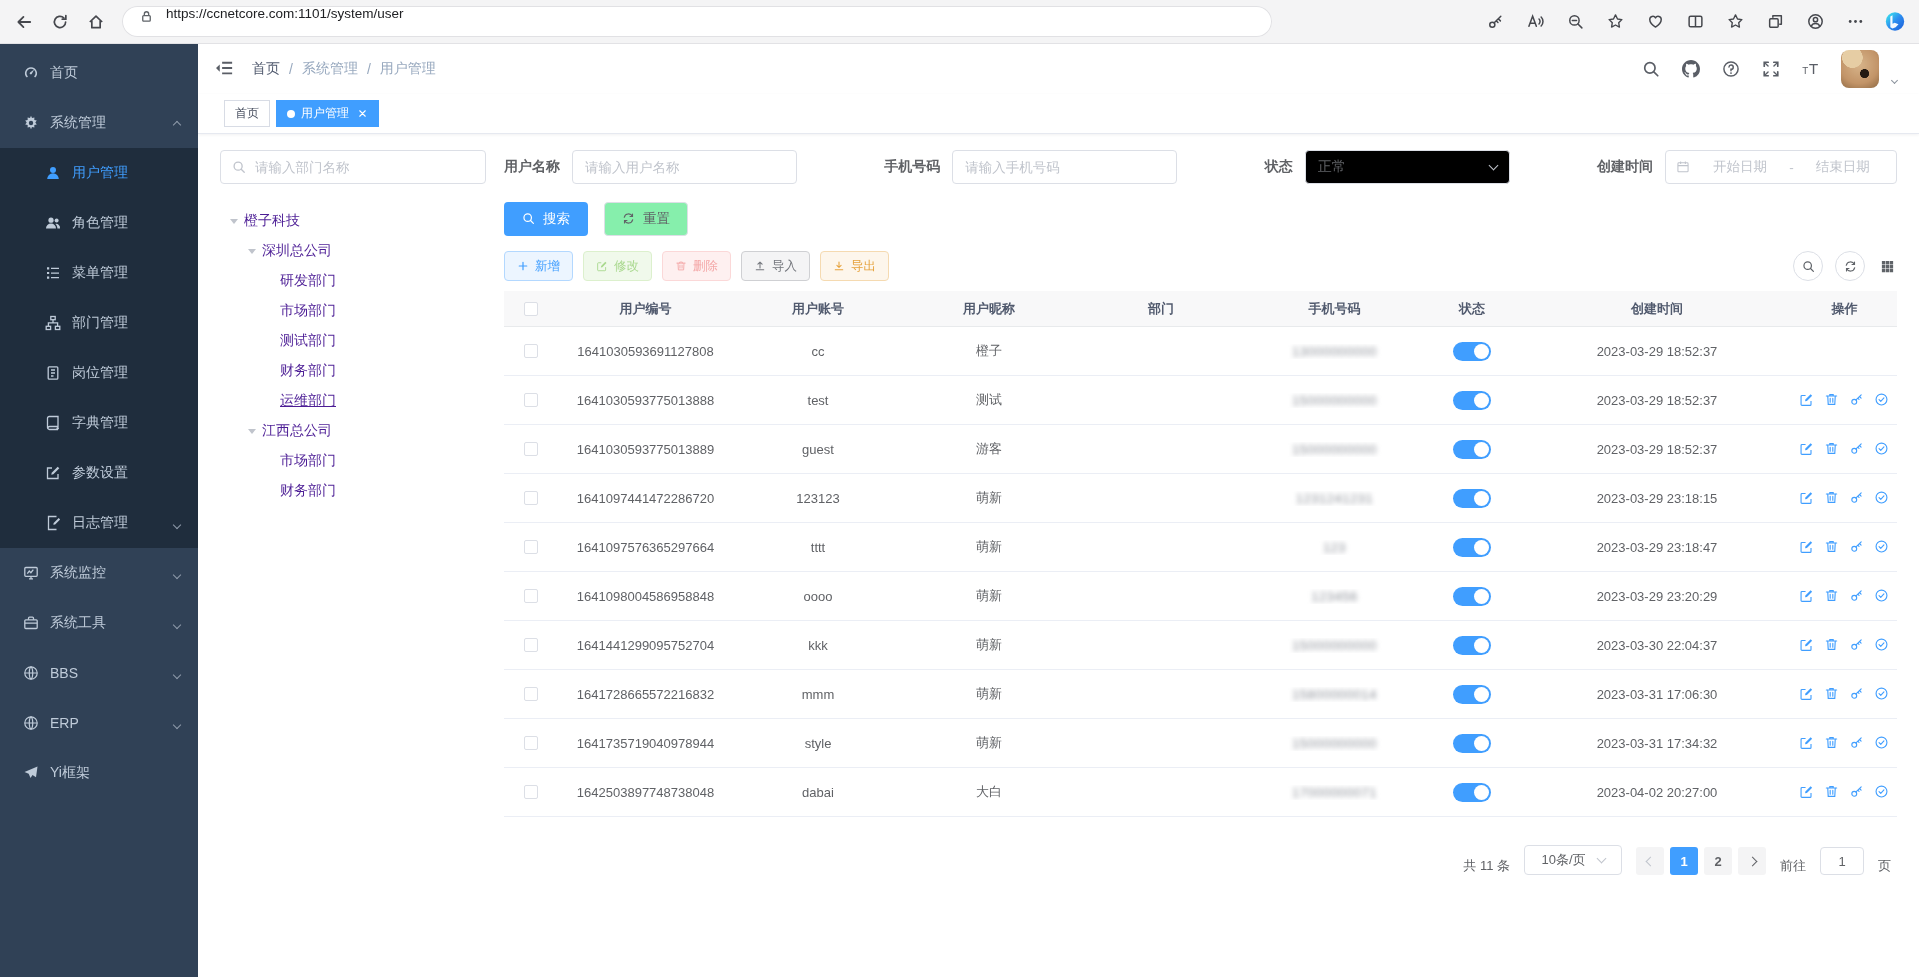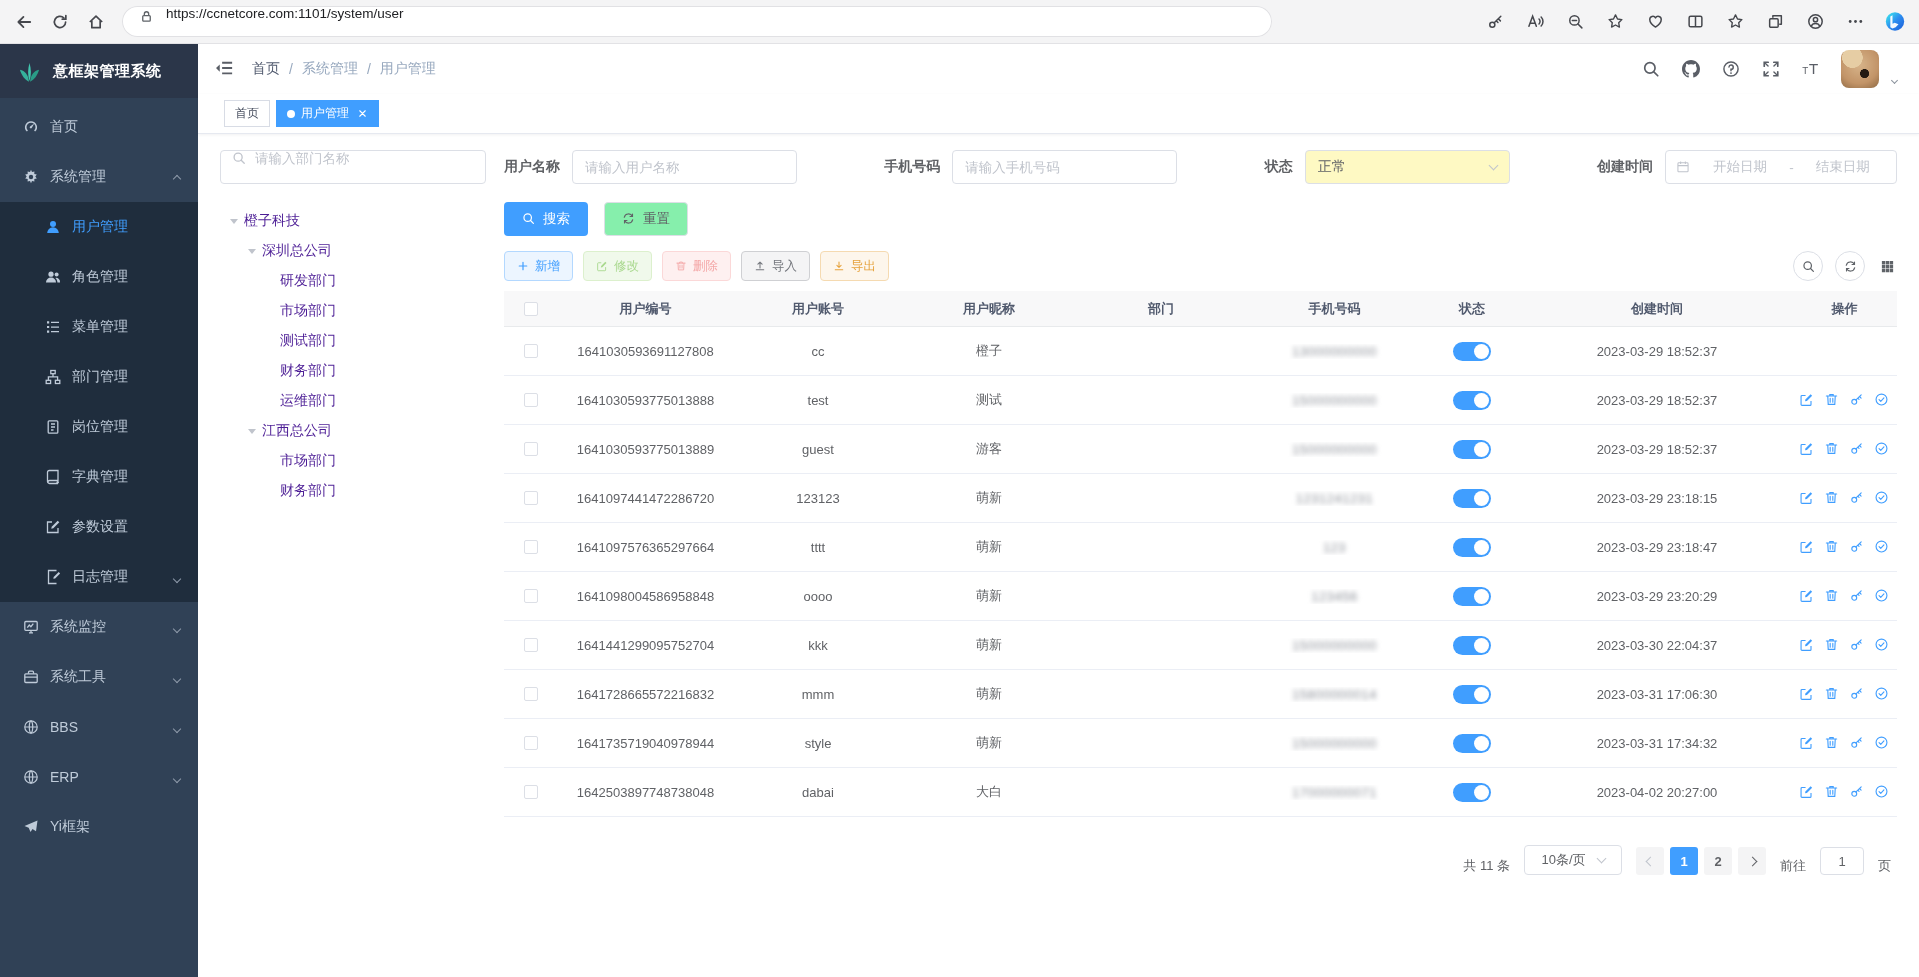--- a/index.html
+++ b/index.html
@@ -67,37 +67,37 @@
   .tab.active{background:#409EFF;border-color:#409EFF;color:#fff}
   .tab-dot{width:8px;height:8px;border-radius:50%;background:#fff;margin-right:6px}
   .tab-close{width:12px;height:12px;margin-left:7px;display:flex;align-items:center;justify-content:center}
   .tab-close svg{width:11px;height:11px}
 
   
   .content{flex:1;min-height:0;padding:16px 22px 0 22px;display:flex;gap:18px}
   .left-col{width:266px;flex:none}
   .right-col{flex:1;min-width:0;display:flex;flex-direction:column}
 
-  .dept-search{height:34px;border:1px solid #dcdfe6;border-radius:4px;display:flex;align-items:flex-start;padding:0 11px;gap:8px;background:#fff}
+  .dept-search{height:34px;border:1px solid #dcdfe6;border-radius:4px;display:flex;align-items:center;padding:0 11px;gap:8px;background:#fff}
   .dept-search .ic{color:#c0c4cc;width:15px;height:15px}
   .dept-search .ic svg{width:14px;height:14px}
   .dept-search input{border:none;outline:none;flex:1;font-size:13.5px;color:#606266;font-family:inherit}
   input::placeholder{color:#c0c4cc}
 
   .tree{margin-top:22px;font-size:14px;color:#4c1d95}
   .tree-node{height:30px;display:flex;align-items:center;cursor:pointer}
   .tree-arrow{width:16px;flex:none;display:flex;justify-content:center}
   .tree-arrow i{display:block;width:0;height:0;border-left:4.5px solid transparent;border-right:4.5px solid transparent;border-top:5.5px solid #c0c4cc}
   .tree-label{margin-left:2px;white-space:nowrap}
 
   .filter-row{display:flex;align-items:center;justify-content:space-between;margin-bottom:16px}
   .f-group{display:flex;align-items:center;gap:12px}
   .f-label{font-size:14px;font-weight:700;color:#606266;white-space:nowrap}
   .f-text{width:225px;height:34px;border:1px solid #dcdfe6;border-radius:4px;padding:0 12px;font-size:13.5px;color:#606266;outline:none;font-family:inherit}
-  .f-select{width:205px;height:34px;border:1px solid #dcdfe6;border-radius:4px;display:flex;align-items:center;padding:0 12px;background:#fef9c3;cursor:pointer}
+  .f-select{width:205px;height:34px;border:1px solid #dcdfe6;border-radius:4px;display:flex;align-items:center;padding:0 12px;background:#000000;cursor:pointer}
   .f-select .chev{margin-left:auto;color:#c0c4cc;margin-top:-3px}
   .date-range{width:232px;height:34px;border:1px solid #dcdfe6;border-radius:4px;display:flex;align-items:center;padding:0 10px;gap:6px;color:#c0c4cc;font-size:13.5px;background:#fff;cursor:pointer}
   .date-range .ic{width:15px;height:15px;color:#c0c4cc}
   .date-range .ic svg{width:14px;height:14px}
   .date-range span.ph{flex:1;text-align:center}
 
   .btn-row{display:flex;gap:16px;margin:2px 0 15px}
   .btn{height:34px;border-radius:4px;display:inline-flex;align-items:center;gap:7px;font-size:13.5px;padding:0 17px;cursor:pointer;border:1px solid transparent}
   .btn .ic{width:14px;height:14px}
   .btn .ic svg{width:13px;height:13px}
@@ -256,30 +256,20 @@
           <circle cx="12" cy="12" r="11" fill="url(#bgrad)"></circle>
           <path d="M9 4.5v10.2l2.6-1.2 4.6 1.9-3.4 3.4-3.8 1.7-2.6-1.5V6z" fill="#fff" opacity=".95"></path>
         </svg>
       </span>
   </div>
 </div>
 
 <div class="app">
 
   <aside class="sidebar">
-    <div class="logo-row">
-      <span class="logo-icon">
-          <svg viewBox="0 0 24 24">
-            <path d="M11.5 21C11 15 8 11.5 3.5 10.5c1.6 5.4 4.2 8.7 8 10.5z" fill="#35b39c"></path>
-            <path d="M12.5 21c.5-6 3.5-9.5 8-10.5-1.6 5.4-4.2 8.7-8 10.5z" fill="#2a9c87"></path>
-            <path d="M12 20.5c-1.8-5.5-1.5-10.5 0-16 1.5 5.5 1.8 10.5 0 16z" fill="#41c7ae"></path>
-          </svg>
-        </span>
-      <span class="logo-text">意框架管理系统</span>
-    </div>
     <nav class="menu">
 
         <div class="menu-item">
           <span class="mi-icon">
             <svg viewBox="0 0 16 16" fill="currentColor">
               <path d="M8 2.2a6 6 0 0 0-4.1 10.4l1-1.1a4.5 4.5 0 1 1 6.2 0l1 1.1A6 6 0 0 0 8 2.2z"></path>
               <path d="M8.7 8.9a1.1 1.1 0 1 1-1.6-1.5l4.1-2.8z"></path>
             </svg>
           </span>
           <span class="mi-label">首页</span>
@@ -576,21 +566,21 @@
               <span class="tree-label">测试部门</span>
             </div>
 
             <div class="tree-node" style="padding-left: 42px;">
               <span class="tree-arrow" style="visibility: hidden;">
                 <i></i>
               </span>
               <span class="tree-label">财务部门</span>
             </div>
 
-            <div class="tree-node" style="padding-left: 42px;">
+            <div class="tree-node" style="padding-left: 42px; text-decoration: underline;">
               <span class="tree-arrow" style="visibility: hidden;">
                 <i></i>
               </span>
               <span class="tree-label">运维部门</span>
             </div>
 
             <div class="tree-node" style="padding-left: 24px;">
               <span class="tree-arrow">
                 <i></i>
               </span>

